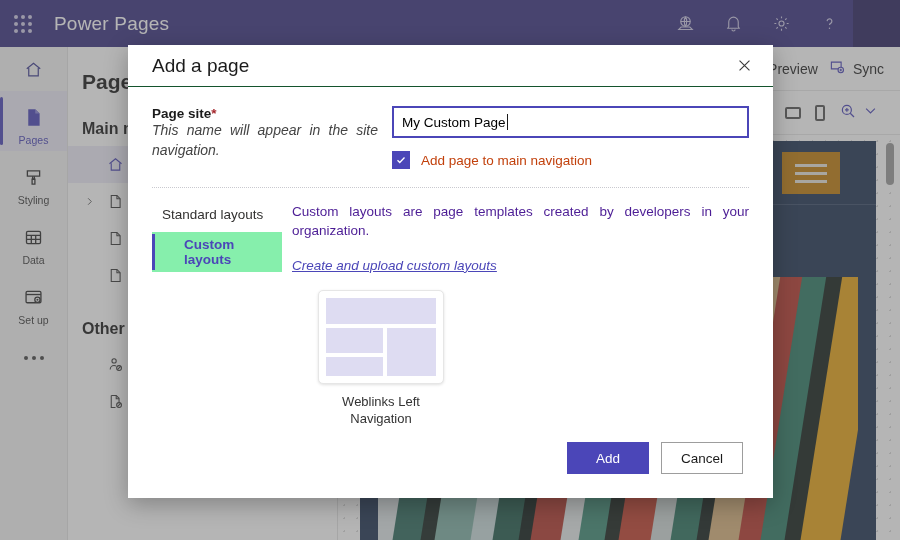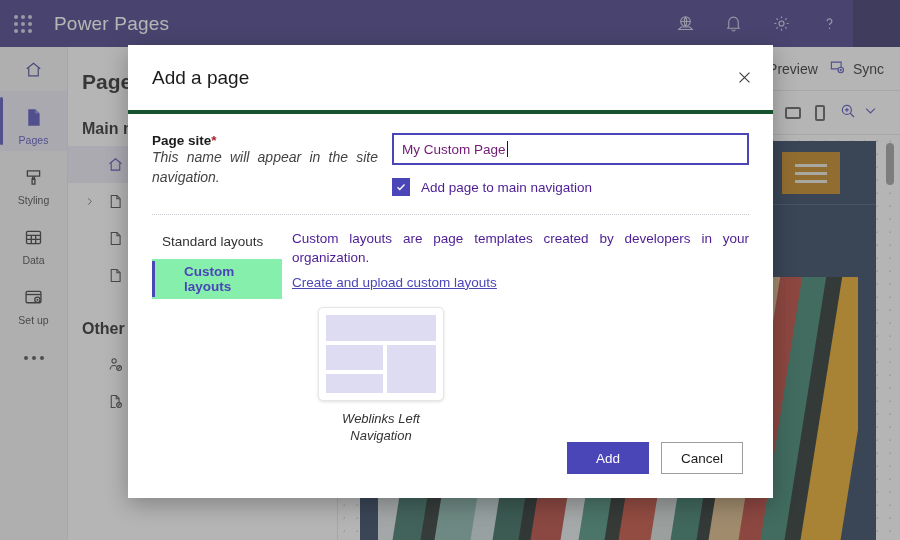--- a/index.html
+++ b/index.html
@@ -102,62 +102,62 @@
     background: #9a9a9a; border-radius: 5px; }
 
   .dimmer { position: absolute; inset: 0; background: rgba(90,90,90,.45); }
 
   
   .modal {
     position: absolute; left: 128px; top: 45px; width: 645px; height: 453px;
     background: #ffffff; box-shadow: 0 6px 22px rgba(0,0,0,.28);
   }
   .modal-head {
-    height: 69px; display: flex; align-items: center; padding: 0 0 0 24px;
-    border-bottom: 4px solid #14532d;
+    height: 42px; display: flex; align-items: center; padding: 0 0 0 24px;
+    border-bottom: 1px solid #14532d;
   }
   .modal-title { font-size: 19px; color: #1b1b1b; }
   .modal-close { margin-left: auto; width: 46px; height: 46px; margin-right: 6px;
     display: flex; align-items: center; justify-content: center; color: #3b3b3b; }
 
   .modal-body { padding: 0 24px; }
 
   .row-name { display: flex; padding-top: 19px; }
   .name-left { width: 240px; padding-right: 14px; }
   .lbl-name { font-size: 13.5px; font-weight: bold; color: #1b1b1b; }
   .req { color: #a4262c; font-weight: bold; }
   .hint { font-size: 14px; color: #444; line-height: 1.42; 
     text-align: justify; font-style: italic; }
   .name-right { flex: 1; }
   .textbox {
     height: 32px; border: 2px solid #4b46b8; background: #fff;
-    display: flex; align-items: center; padding: 0 8px; font-size: 13.5px; color: #701a75;
+    display: flex; align-items: center; padding: 0 8px; font-size: 13.5px; color: #000000;
   }
   .caret { width: 1px; height: 16px; background: #1b1b1b; margin-left: 1px; }
   .checkrow { display: flex; align-items: center; gap: 11px; margin-top: 13px; }
   .checkbox { width: 18px; height: 18px; background: #4b46b8; border: 1px solid #4b46b8;
     display: flex; align-items: center; justify-content: center; }
   .checkbox svg { color: #fff; }
-  .checklabel { font-size: 13.5px; color: #4c1d95; }
+  .checklabel { font-size: 13.5px; color: #c2410c; }
 
   .dotted { border-top: 1px dotted #c9c9cf; margin: 18px 0 0 0; }
 
   .row-layout { display: flex; padding-top: 14px; }
   .tabs { width: 130px; flex: 0 0 130px; }
   .tab { position: relative; font-size: 13.5px; color: #323130; padding: 5px 0 5px 10px;
     margin-bottom: 5px; }
   .tab.active { color: #4b46b8; font-weight: bold; background: #86efac; padding-left: 32px; }
   .tab.active::before { content: ""; position: absolute; left: 0; top: 2px; bottom: 2px;
     width: 3px; background: #4b46b8; }
   .layout-main { flex: 1; padding-left: 10px; }
   .desc { font-size: 13.5px; color: #4c1d95; line-height: 1.44; text-align: justify; }
-  .link { display: inline-block; margin-top: 7px; font-size: 13.5px; color: #4b46b8;
-    text-decoration: underline; }
-
-  .cards { margin-top: 16px; display: flex; gap: 16px; padding-left: 26px; font-style: italic; }
+  .link { display: inline-block; margin-top: 17px; font-size: 13.5px; color: #4b46b8;
+    text-decoration: underline; font-style: italic; }
+
+  .cards { margin-top: 16px; display: flex; gap: 16px; padding-left: 26px; }
   .card { width: 126px; }
   .thumb { width: 126px; height: 94px; background: #fff; border: 1px solid #e6e6e6;
     border-radius: 5px; box-shadow: 0 1px 3px rgba(0,0,0,.12); padding: 7px;
     display: flex; flex-direction: column; gap: 4px; }
   .blk { background: #dedcf2; }
   .thumb-top { height: 26px; }
   .thumb-bottom { flex: 1; display: flex; gap: 4px; }
   .thumb-left { width: 52%; display: flex; flex-direction: column; gap: 4px; }
   .thumb-left .blk:first-child { flex: 1.35; }
   .thumb-left .blk:last-child { flex: 1; }

